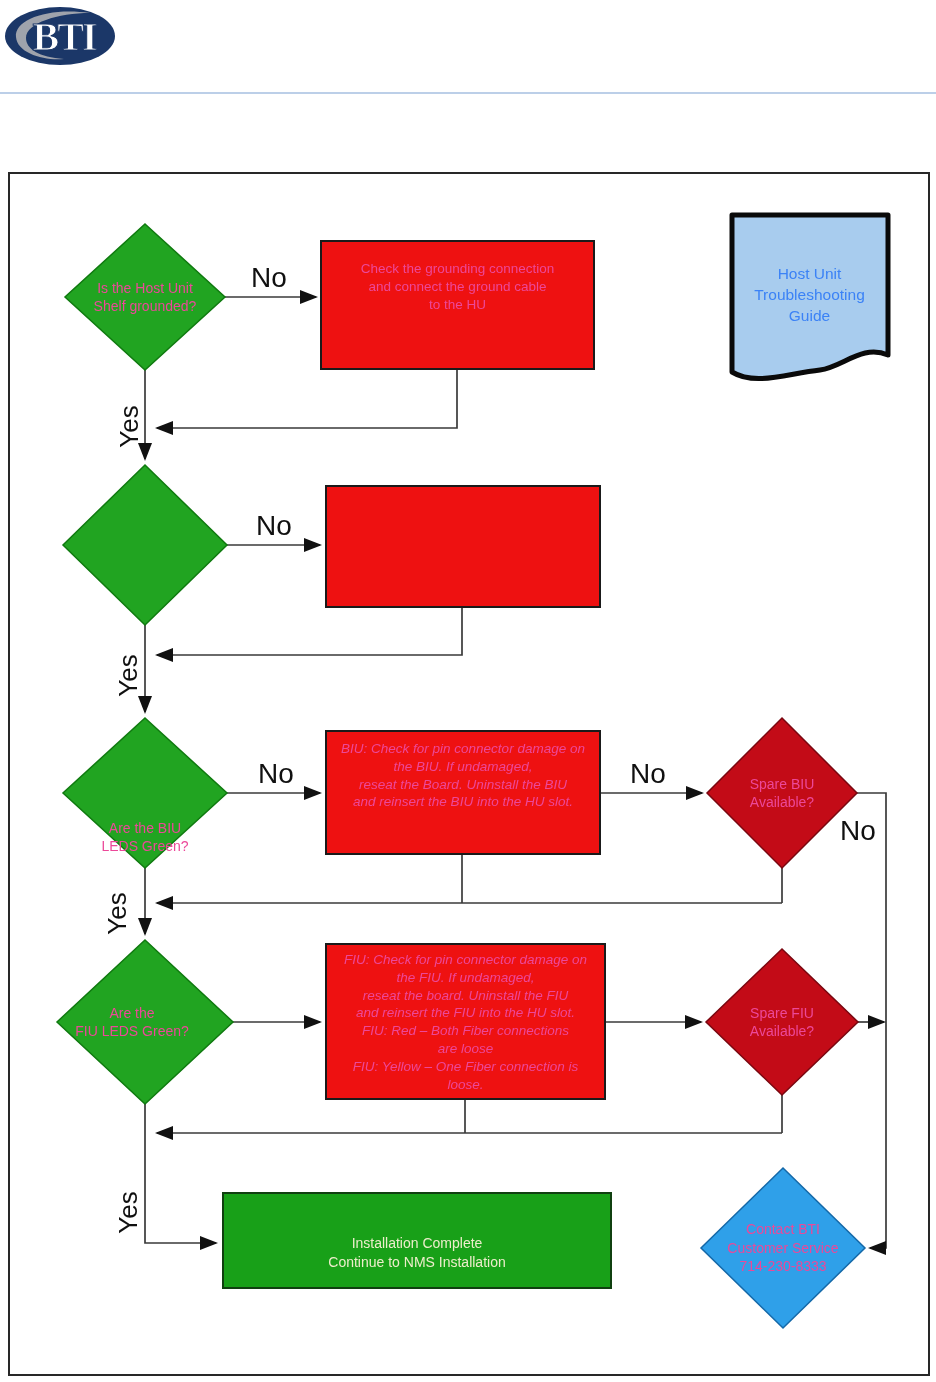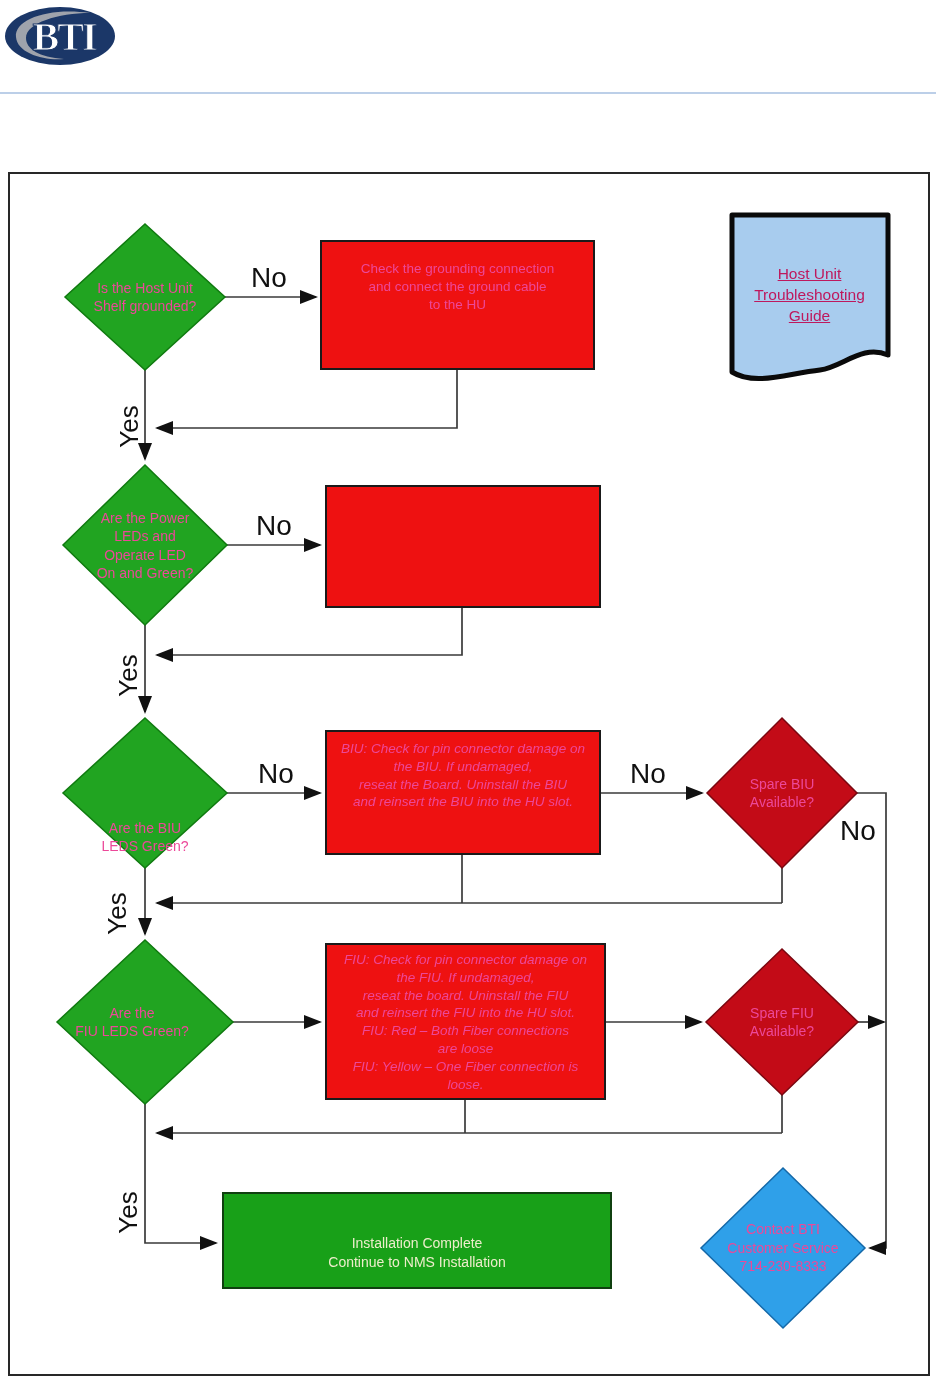--- a/index.html
+++ b/index.html
@@ -14,21 +14,21 @@
                border:2px solid #282828;background:transparent;}
   .top-rule{position:absolute;left:0px;top:92px;width:936px;height:2px;background:#BCCFE8;}
   .connector-layer{position:absolute;left:0;top:0;}
   .node-text{position:absolute;display:flex;align-items:center;justify-content:center;
              text-align:center;white-space:pre-line;color:#ec4899;font-size:13.5px;
              line-height:1.32;font-family:"Liberation Sans",sans-serif;}
   .align-top{align-items:flex-start;padding-top:5px;box-sizing:border-box;font-style:italic;}
   .action-box{position:absolute;background:var(--red);border:2px solid #1a1a1a;box-sizing:border-box;}
   .complete-box{position:absolute;background:var(--completegreen);border:2px solid #104010;box-sizing:border-box;}
   .diamond-text{font-size:14px;}
-  .doc-text{color:#be185d;font-size:15.5px;line-height:1.35;text-decoration:underline;}
+  .doc-text{color:#3b82f6;font-size:15.5px;line-height:1.35;}
   .green-box-text{color:#EDEDCB;font-size:14px;}
   .edge-label{position:absolute;font-size:28px;color:#101010;text-align:center;
               font-family:"Liberation Sans",sans-serif;}
   .yes-label{transform:rotate(-90deg);font-size:26px;}
 </style>
 </head>
 <body>
 
 <div class="page">
 
@@ -95,24 +95,20 @@
   <div class="node-text doc-text" style="left:733px;top:243px;width:153px;height:105px;">Host Unit
 Troubleshooting
 Guide</div>
 
   <div class="node-text diamond-text" style="left:70px;top:262px;width:150px;height:70px;">Is the Host Unit
 Shelf grounded?</div>
   <div class="node-text" style="left:320px;top:228px;width:275px;height:118px;">Check the grounding connection
 and connect the ground cable
 to the HU</div>
 
-  <div class="node-text diamond-text" style="left:65px;top:498px;width:160px;height:95px;">Are the Power
-LEDs and
-Operate LED
-On and Green?</div>
 
   <div class="node-text diamond-text" style="left:65px;top:807px;width:160px;height:60px;">Are the BIU
 LEDS Green?</div>
   <div class="node-text align-top" style="left:322px;top:735px;width:282px;height:118px;">BIU: Check for pin connector damage on
 the BIU. If undamaged,
 reseat the Board. Uninstall the BIU
 and reinsert the BIU into the HU slot.</div>
   <div class="node-text diamond-text" style="left:712px;top:763px;width:140px;height:60px;">Spare BIU
 Available?</div>
 

